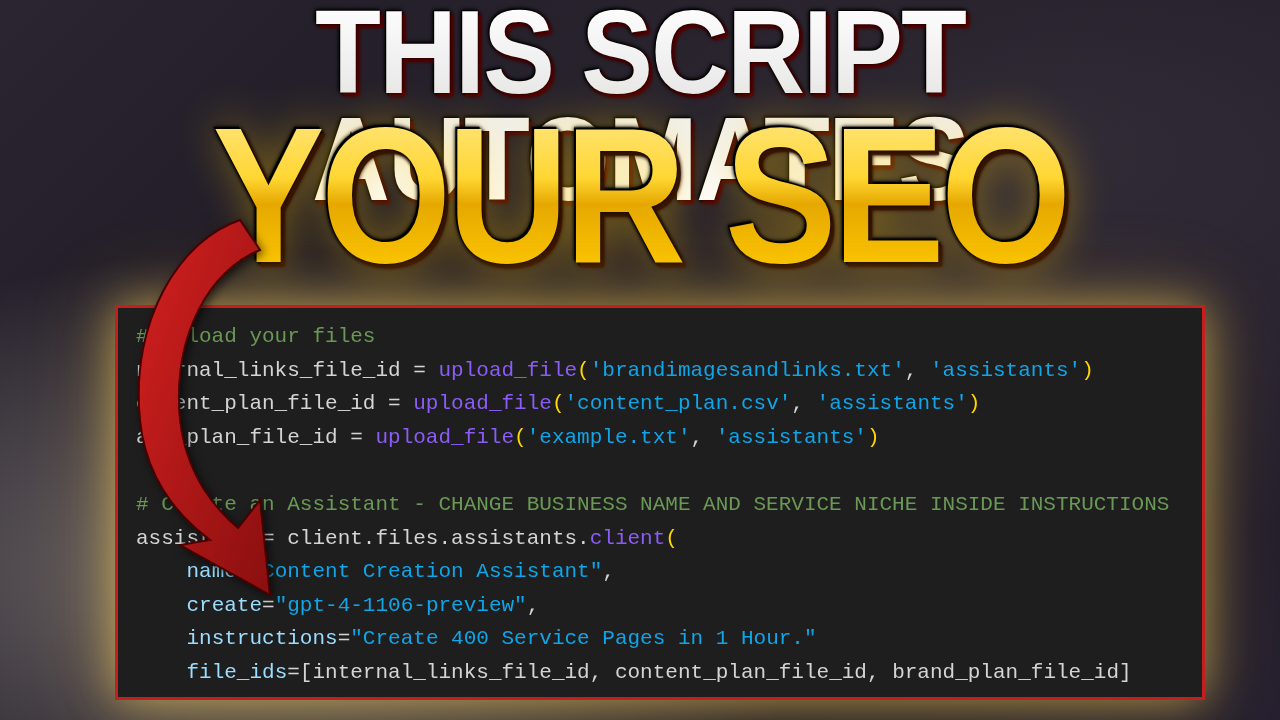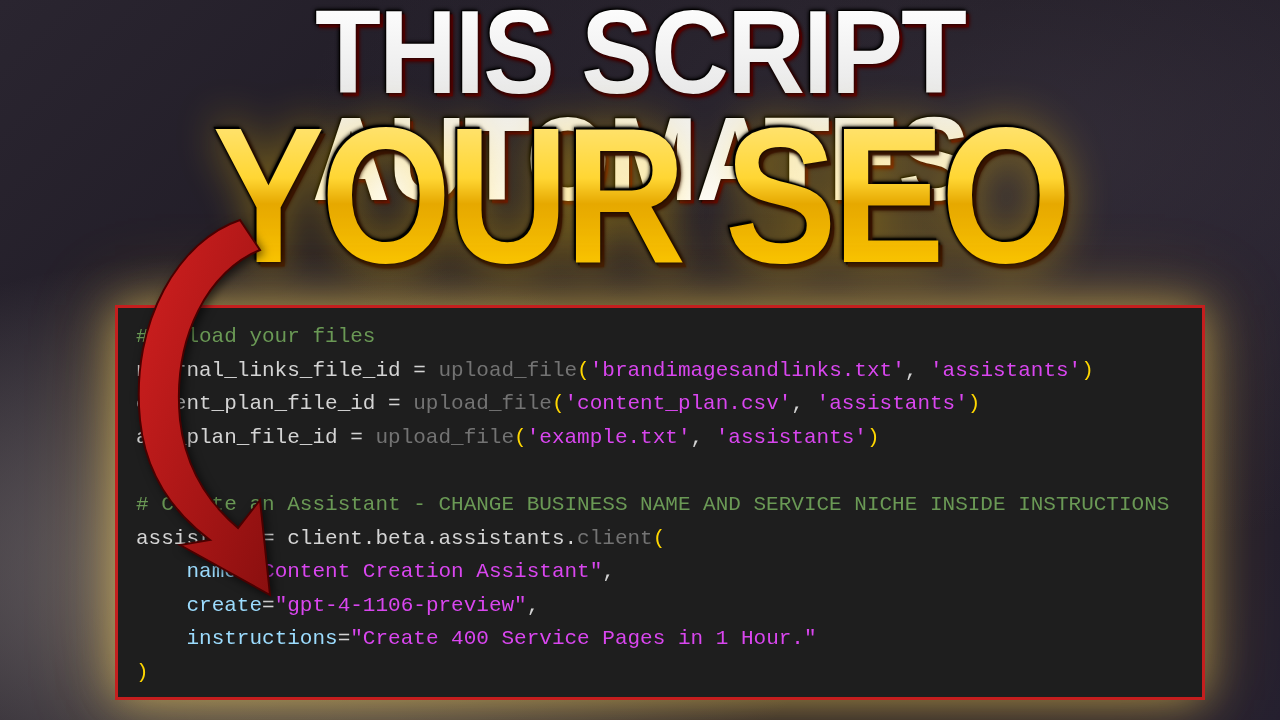--- a/index.html
+++ b/index.html
@@ -66,22 +66,22 @@
     font-family: "Consolas", "Courier New", monospace;
     font-size: 21px;
     line-height: 1.6;
     color: #d4d4d4;
     overflow: hidden;
   }
   .code-line { white-space: pre; }
   .c-comment { color: #6a9955; }
   .c-var { color: #d4d4d4; }
   .c-op { color: #d4d4d4; }
-  .c-func { color: #737373; }
-  .c-str { color: #d946ef; }
+  .c-func { color: #8b5cf6; }
+  .c-str { color: #0ea5e9; }
   .c-punct { color: #d4d4d4; }
   .c-attr { color: #9cdcfe; }
   .c-paren { color: #ffd700; }
   .blank { height: 1.6em; }
 </style>
 </head>
 <body>
 
 <div class="headline line1">THIS SCRIPT AUTOMATES</div>
 <div class="headline line2">YOUR SEO</div>
@@ -105,18 +105,19 @@
            Z" fill="url(#arrGrad)" stroke="#4a0000" stroke-width="2"></path>
 </svg>
 
 <div class="code-panel">
   <div class="code-line"><span class="c-comment"># Upload your files</span></div>
   <div class="code-line"><span class="c-var">nternal_links_file_id</span><span class="c-op"> = </span><span class="c-func">upload_file</span><span class="c-paren">(</span><span class="c-str">'brandimagesandlinks.txt'</span><span class="c-punct">, </span><span class="c-str">'assistants'</span><span class="c-paren">)</span></div>
   <div class="code-line"><span class="c-var">ontent_plan_file_id</span><span class="c-op"> = </span><span class="c-func">upload_file</span><span class="c-paren">(</span><span class="c-str">'content_plan.csv'</span><span class="c-punct">, </span><span class="c-str">'assistants'</span><span class="c-paren">)</span></div>
   <div class="code-line"><span class="c-var">and_plan_file_id</span><span class="c-op"> = </span><span class="c-func">upload_file</span><span class="c-paren">(</span><span class="c-str">'example.txt'</span><span class="c-punct">, </span><span class="c-str">'assistants'</span><span class="c-paren">)</span></div>
   <div class="blank"></div>
   <div class="code-line"><span class="c-comment"># Create an Assistant - CHANGE BUSINESS NAME AND SERVICE NICHE INSIDE INSTRUCTIONS</span></div>
-  <div class="code-line"><span class="c-var">assistant</span><span class="c-op"> = </span><span class="c-var">client.beta.assistants.</span><span class="c-func">client</span><span class="c-paren">(</span></div>
+  <div class="code-line"><span class="c-var">assistant</span><span class="c-op"> = </span><span class="c-var">client.files.assistants.</span><span class="c-func">client</span><span class="c-paren">(</span></div>
   <div class="code-line">    <span class="c-attr">name</span><span class="c-op">=</span><span class="c-str">"Content Creation Assistant"</span><span class="c-punct">,</span></div>
   <div class="code-line">    <span class="c-attr">create</span><span class="c-op">=</span><span class="c-str">"gpt-4-1106-preview"</span><span class="c-punct">,</span></div>
   <div class="code-line">    <span class="c-attr">instructions</span><span class="c-op">=</span><span class="c-str">"Create 400 Service Pages in 1 Hour."</span></div>
+  <div class="code-line">    <span class="c-attr">file_ids</span><span class="c-op">=</span><span class="c-var">[internal_links_file_id, content_plan_file_id, brand_plan_file_id]</span></div>
   <div class="code-line"><span class="c-paren">)</span></div>
 </div>
 
 </body></html>

